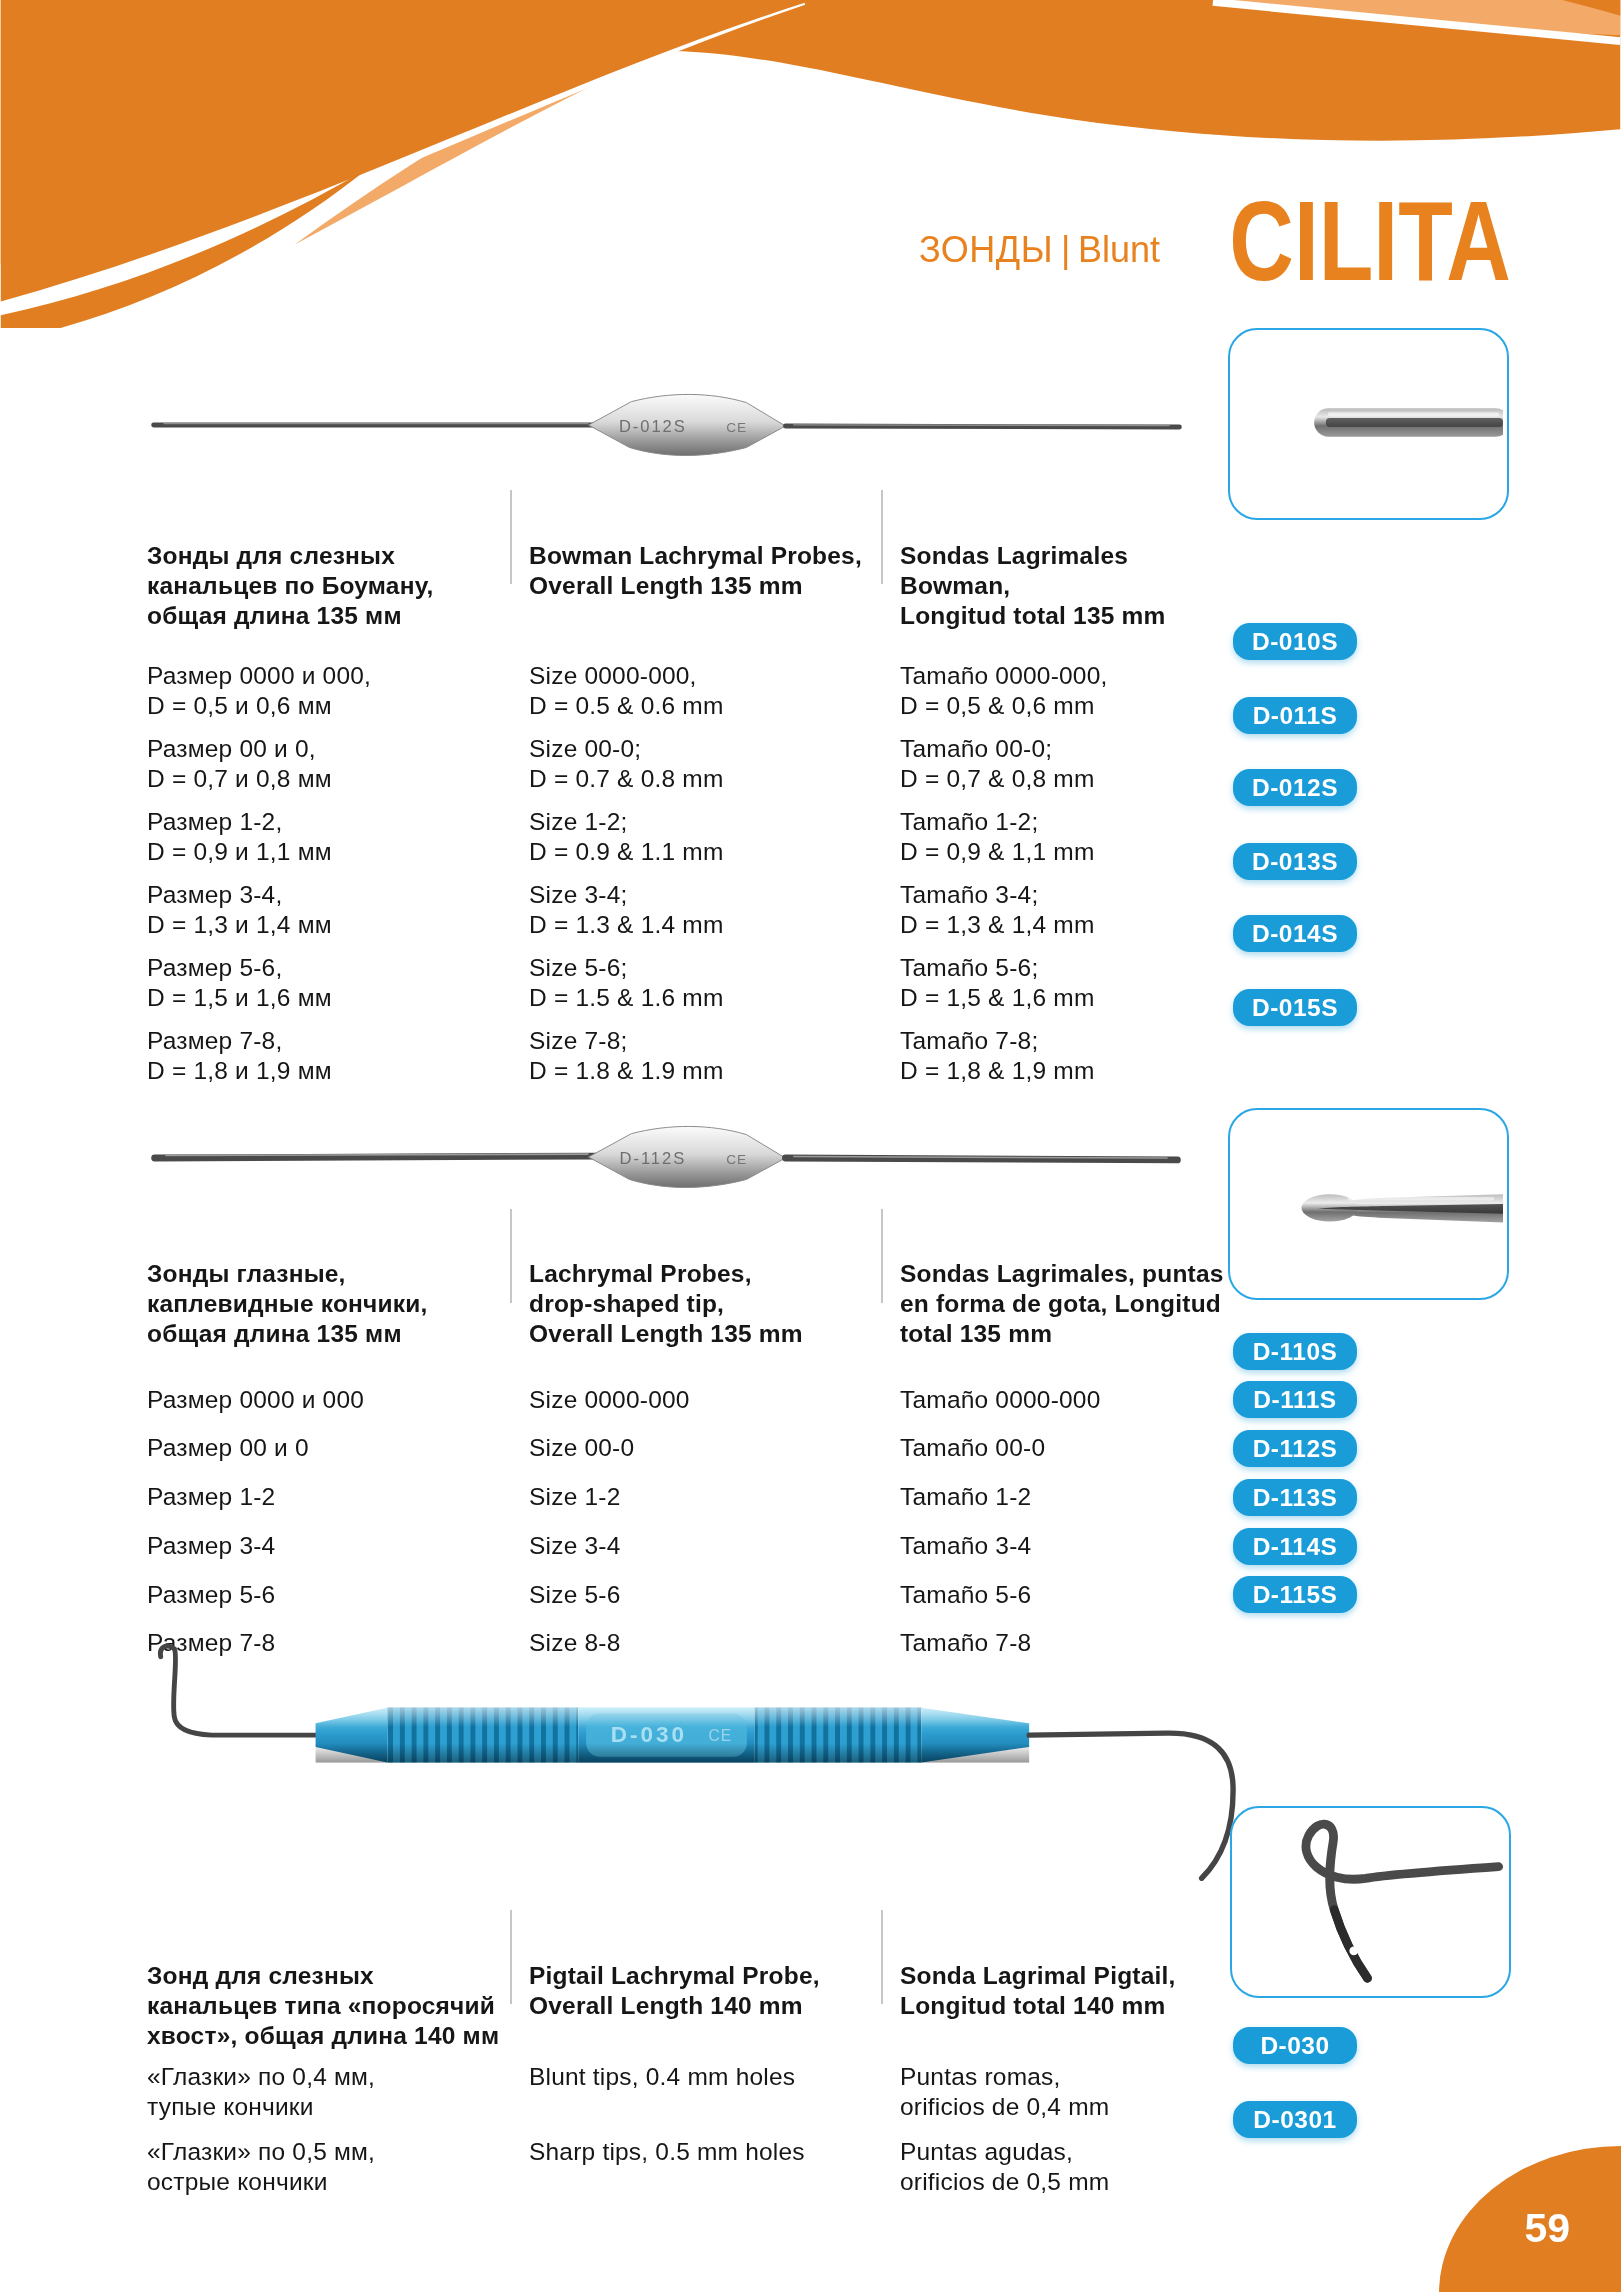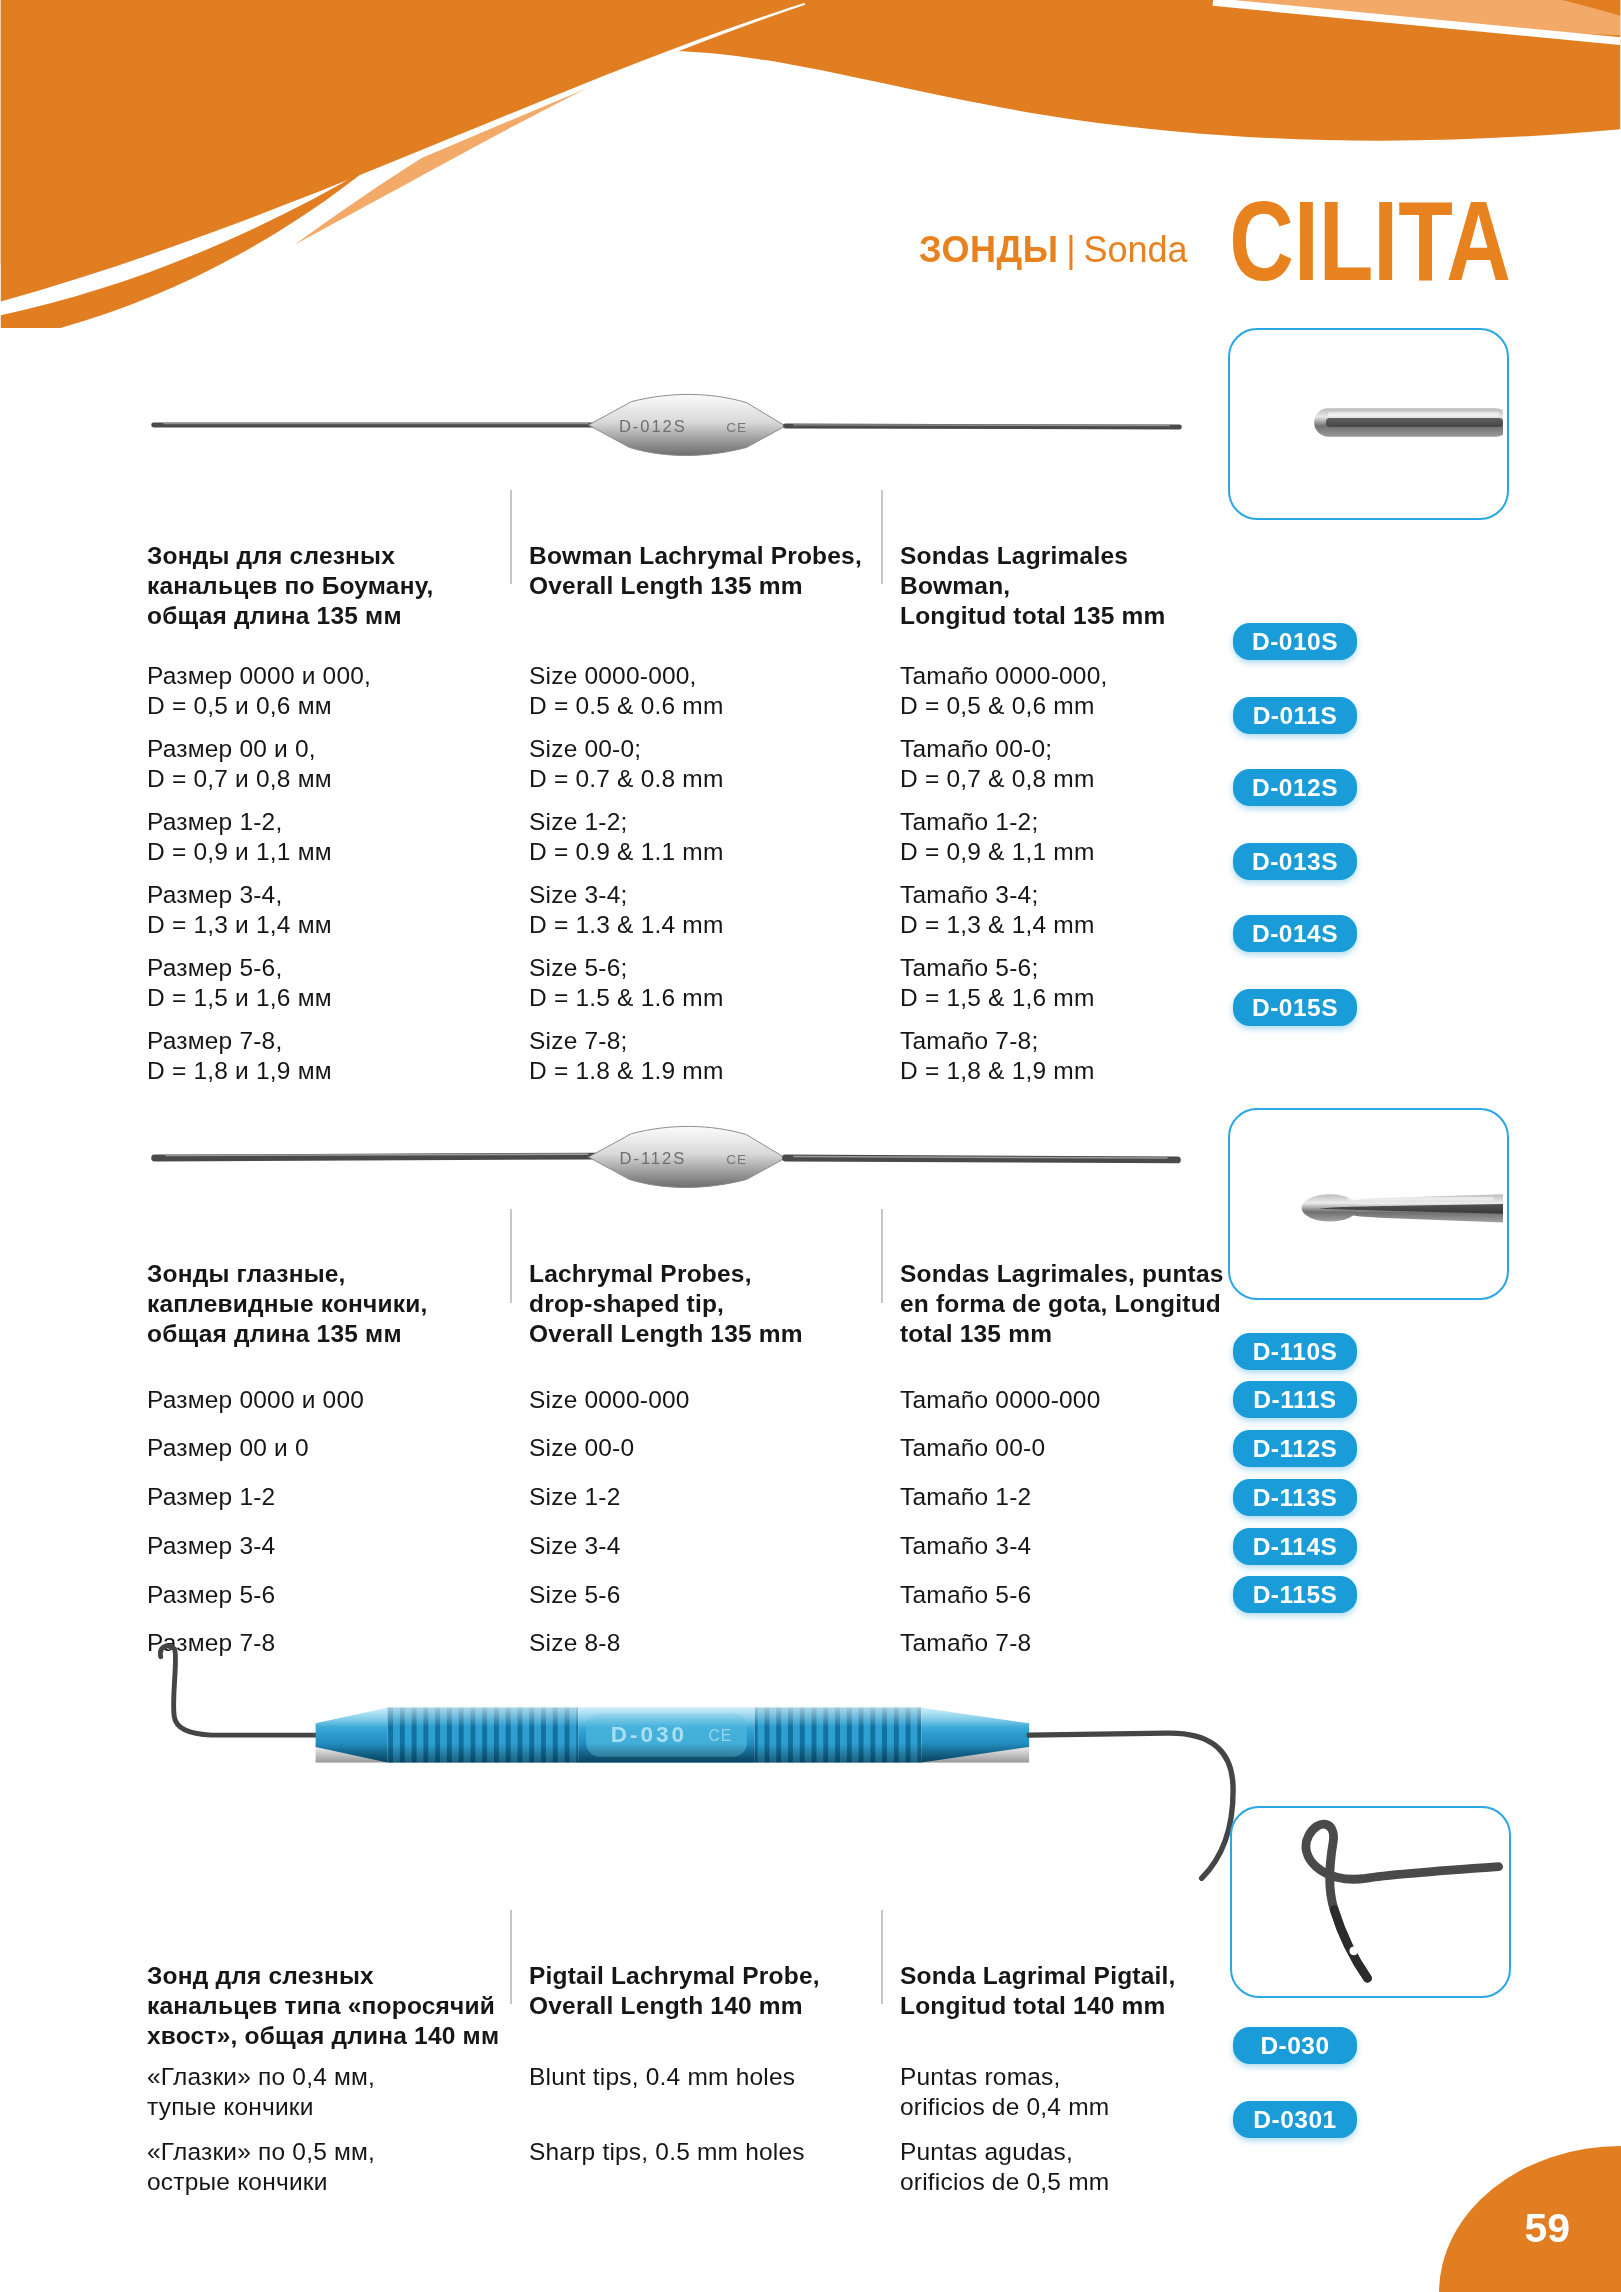--- a/index.html
+++ b/index.html
@@ -1,20 +1,20 @@
 <!DOCTYPE html>
 <html><head>
 <meta charset="utf-8">
 <style>
   html,body{margin:0;padding:0;background:#fff;}
   .page{position:relative;width:1621px;height:2293px;background:#ffffff;
         font-family:"Liberation Sans",sans-serif;overflow:hidden;}
   .hdr-svg{position:absolute;top:0;left:0;}
   .page-title{position:absolute;left:919px;top:229px;font-size:36px;color:#E8821F;white-space:nowrap;}
-  .page-title .t-ru{font-weight:bold;letter-spacing:0.5px;}
+  .page-title .t-ru{font-weight:normal;letter-spacing:0.5px;}
   .page-title .t-sep{font-weight:400;padding:0 7.8px;}
   .brand-svg{position:absolute;left:1229px;top:161px;}
   .divider{position:absolute;width:2px;background:#C6C6C6;}
   .cell{position:absolute;font-size:24.5px;line-height:30px;white-space:pre-line;
         color:#161616;letter-spacing:0.2px;margin-top:48px;}
   .c-ru{left:147px;width:361px;}
   .c-en{left:529px;width:345px;}
   .c-es{left:900px;width:325px;}
   .sec-h{font-weight:bold;}
   .badge{position:absolute;left:1233px;width:124px;height:37px;background:#199CD8;
@@ -39,21 +39,21 @@
     <path d="M780,8 C620,70 450,170 300,250 C450,140 590,64 705,16 Z" fill="#F3AA68"></path>
     <path d="M820,0 C560,88 300,228 0,316" stroke="#ffffff" stroke-width="10" fill="none"></path>
     <path d="M0,0 L830,0 C565,84 300,224 0,308 Z" fill="#E17E22"></path>
     <path d="M0,322 C130,294 255,242 375,172 C262,262 135,322 0,350 Z" fill="#E17E22"></path>
     <path d="M1240,0 L1654,0 V36 C1500,30 1360,12 1240,0 Z" fill="#F3AA68"></path>
     <path d="M1238,2 C1378,16 1518,30 1654,42" stroke="#ffffff" stroke-width="8" fill="none"></path>
     <path d="M1595,0 L1654,0 V16 C1634,10 1614,5 1595,0 Z" fill="#E17E22"></path>
   </svg>
 
   <div class="page-title">
-    <span class="t-ru">ЗОНДЫ</span><span class="t-sep">|</span><span class="t-en">Sonda</span>
+    <span class="t-ru">ЗОНДЫ</span><span class="t-sep">|</span><span class="t-en">Blunt</span>
   </div>
 
   <svg class="brand-svg" width="286" height="129" viewBox="0 0 292 132">
     <g transform="scale(1,1.35)">
       <text x="0" y="90" font-size="86" font-weight="bold" fill="#E8821F" textLength="288" lengthAdjust="spacingAndGlyphs">CILITA</text>
     </g>
   </svg>
 
   <svg class="probe" style="left:147px;top:387px" width="1039" height="78" viewBox="0 0 1060 80">
     <defs>

